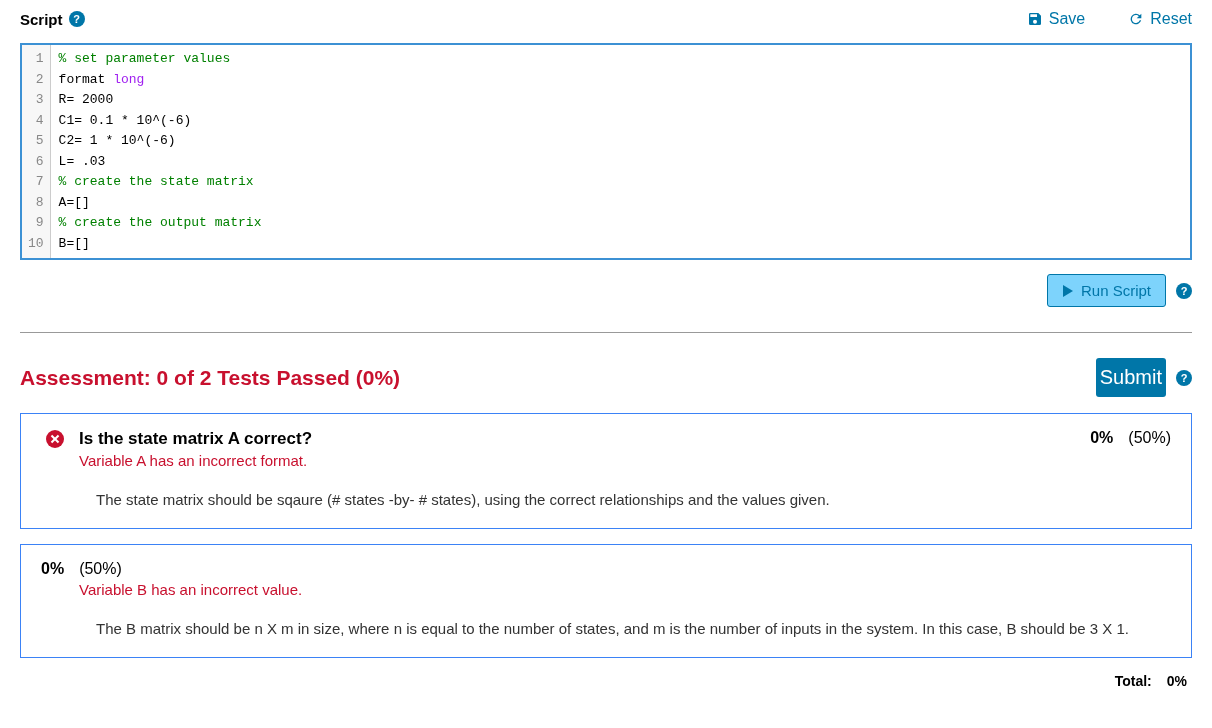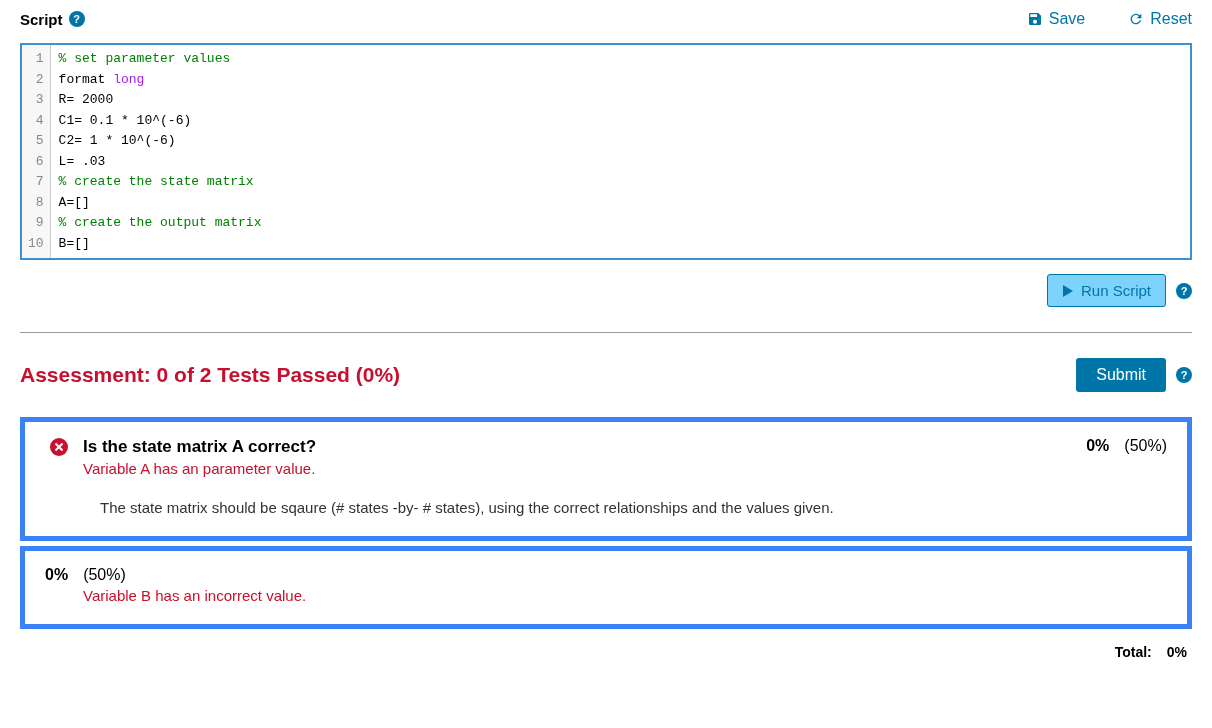--- a/index.html
+++ b/index.html
@@ -15,25 +15,25 @@
 .gutter { background: #f7f7f7; border-right: 1px solid #ccc; text-align: right; color: #888; padding: 4px 6px; user-select: none; min-width: 28px; }
 .gutter div { height: 20.5px; }
 .code-area { flex: 1; padding: 4px 8px; white-space: pre; }
 .code-line { height: 20.5px; }
 .tok-comment { color: #008000; }
 .tok-keyword { color: #a020f0; }
 .run-row { display: flex; justify-content: flex-end; align-items: center; gap: 10px; margin-top: 14px; }
 .run-btn { border: 1px solid #0076a8; color: #0076a8; background: #7dd3fc; padding: 7px 14px; font-size: 15px; cursor: pointer; display: flex; align-items: center; gap: 7px; border-radius: 3px; }
 .run-btn svg { width: 12px; height: 12px; }
 .divider { border: none; border-top: 1px solid #999; margin: 25px 0; }
-.assess-row { display: flex; justify-content: space-between; align-items: center; margin-bottom: 25px; }
+.assess-row { display: flex; justify-content: space-between; align-items: center; margin-bottom: 16px; }
 .assess-title { color: #c8102e; font-size: 21px; font-weight: bold; }
-.submit-btn { background: #0076a8; color: #fff; border: none; padding: 8px 20px; font-size: 16px; border-radius: 3px; cursor: pointer; }
+.submit-btn { background: #0076a8; color: #fff; border: none; padding: 8px 4px; font-size: 20px; border-radius: 3px; cursor: pointer; }
 .assess-right { display: flex; align-items: center; gap: 10px; }
-.test-box { border: 5px solid #3b82f6; padding: 15px 20px 20px 20px; margin-bottom: 5px; }
+.test-box { border: 1px solid #3b82f6; padding: 15px 20px 20px 20px; margin-bottom: 15px; }
 .test-head { display: flex; justify-content: space-between; align-items: flex-start; }
 .test-head-left { display: flex; gap: 10px; align-items: baseline; padding-left: 38px; position: relative; }
 .error-icon { position: absolute; left: 5px; top: 1px; width: 18px; height: 18px; background: #c8102e; border-radius: 50%; display: inline-flex; align-items: center; justify-content: center; }
 .error-icon::before, .error-icon::after { content: ''; position: absolute; width: 10px; height: 2px; background: #fff; top: 8px; left: 4px; }
 .error-icon::before { transform: rotate(45deg); }
 .error-icon::after { transform: rotate(-45deg); }
 .test-title { font-weight: bold; font-size: 17px; }
 .test-scores { display: flex; gap: 15px; font-size: 16px; }
 .test-scores .sc { font-weight: bold; }
 .test-msg { color: #c8102e; font-size: 15px; margin-top: 3px; padding-left: 38px; }
@@ -105,30 +105,31 @@
     <div class="test-head">
       <div class="test-head-left">
         <span class="error-icon"></span>
         <span class="test-title">Is the state matrix A correct?</span>
       </div>
       <div class="test-scores">
         <span class="sc">0%</span>
         <span>(50%)</span>
       </div>
     </div>
-    <div class="test-msg">Variable A has an parameter value.</div>
+    <div class="test-msg">Variable A has an incorrect format.</div>
     <div class="test-detail">The state matrix should be sqaure (# states -by- # states), using the correct relationships and the values given.</div>
     </div>
     <div class="test-box">
     <div class="test-head">
       <div class="test-scores">
         <span class="sc">0%</span>
         <span>(50%)</span>
       </div>
     </div>
     <div class="test-msg">Variable B has an incorrect value.</div>
+    <div class="test-detail">The B matrix should be n X m in size, where n is equal to the number of states, and m is the number of inputs in the system. In this case, B should be 3 X 1.</div>
     </div>
   </div>
 
 <div class="total-row">
   <span>Total:</span>
   <span>0%</span>
 </div>
 
 </body></html>

